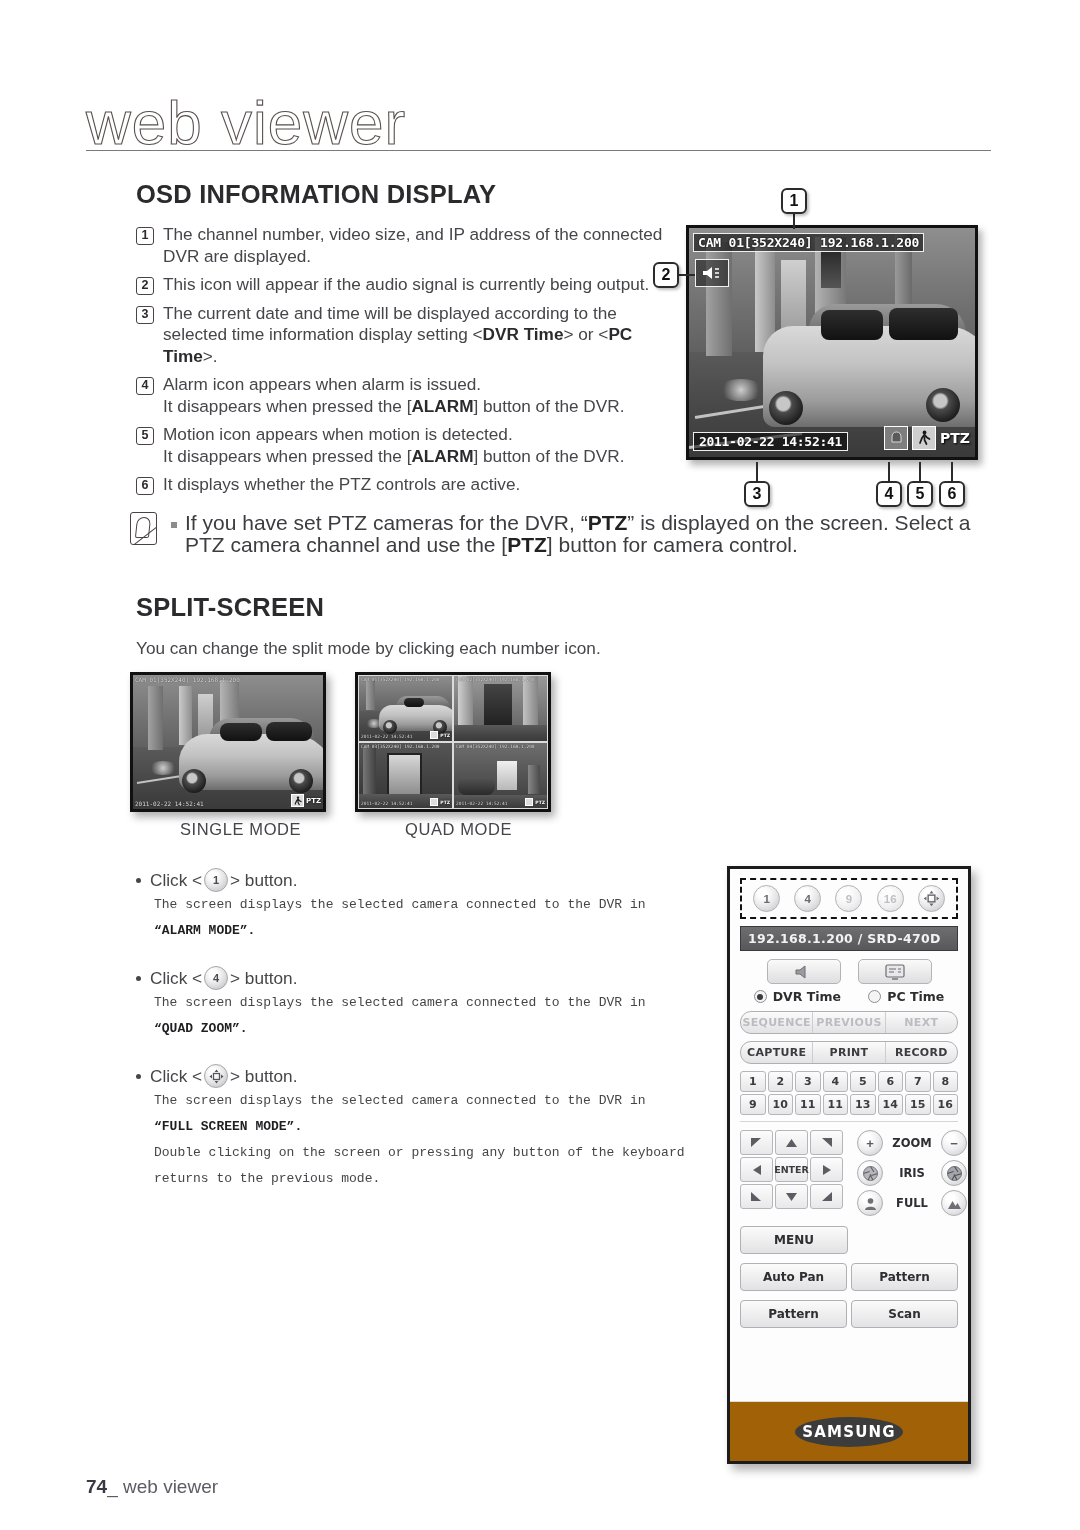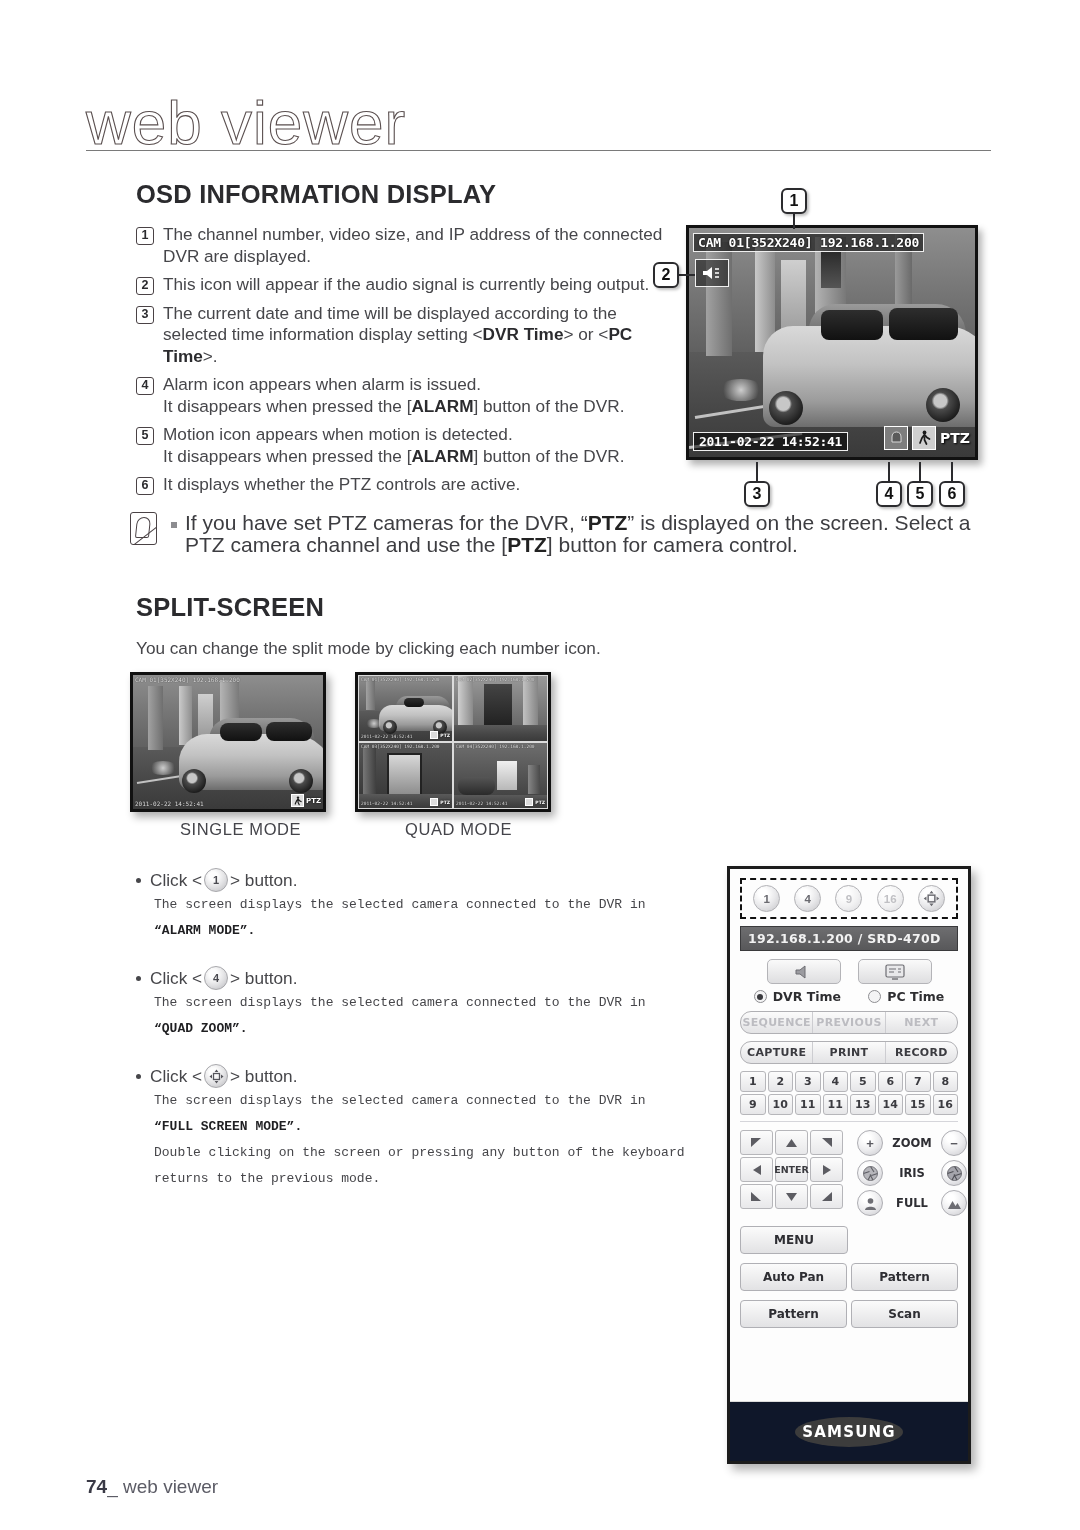--- a/index.html
+++ b/index.html
@@ -333,21 +333,21 @@
     height: 28px; border: 1px solid #b0b0b5; border-radius: 4px;
     background: linear-gradient(180deg,#fbfbfb,#e2e2e4);
     display: flex; align-items: center; justify-content: center;
     font-size: 12px; font-weight: bold; color: #2e2e33;
     font-family:"DejaVu Sans",sans-serif;
   }
   .btn-grid { display: flex; gap: 4px; margin-bottom: 9px; }
   .btn-grid .wide-btn { flex: 1; }
   .samsung-bar {
     position: absolute; left: 0; bottom: 0; width: 100%; height: 60px;
-    background: #0f172a; border-top: 1px solid #dcdcdc;
+    background: #a16207; border-top: 1px solid #dcdcdc;
     display: flex; align-items: center; justify-content: center;
   }
   .samsung-logo {
     width: 108px; height: 30px; border-radius: 50%;
     background: #3c3c3c;
     display: flex; align-items: center; justify-content: center;
     color: #fff; font-size: 15px; font-weight: bold; letter-spacing: 1.2px;
     font-family: "DejaVu Sans", sans-serif;
   }
 

